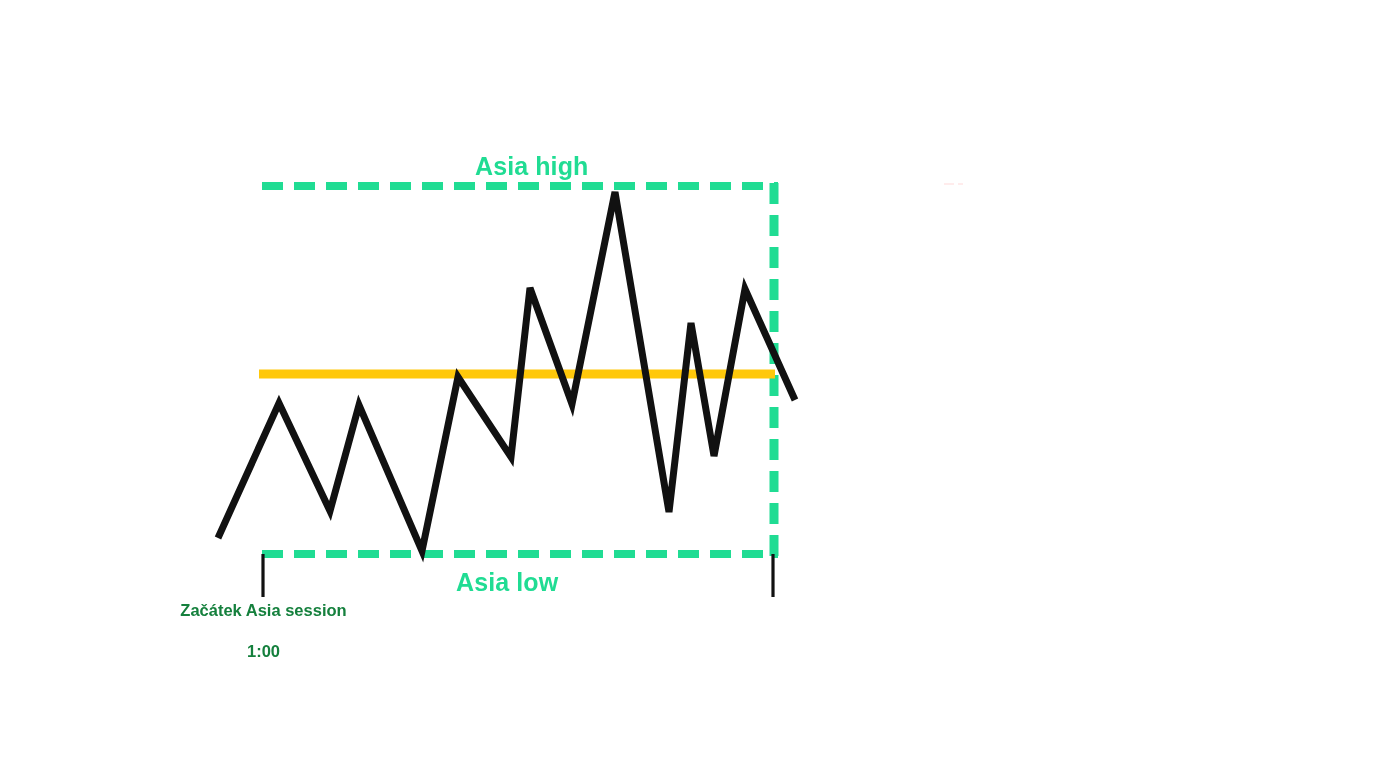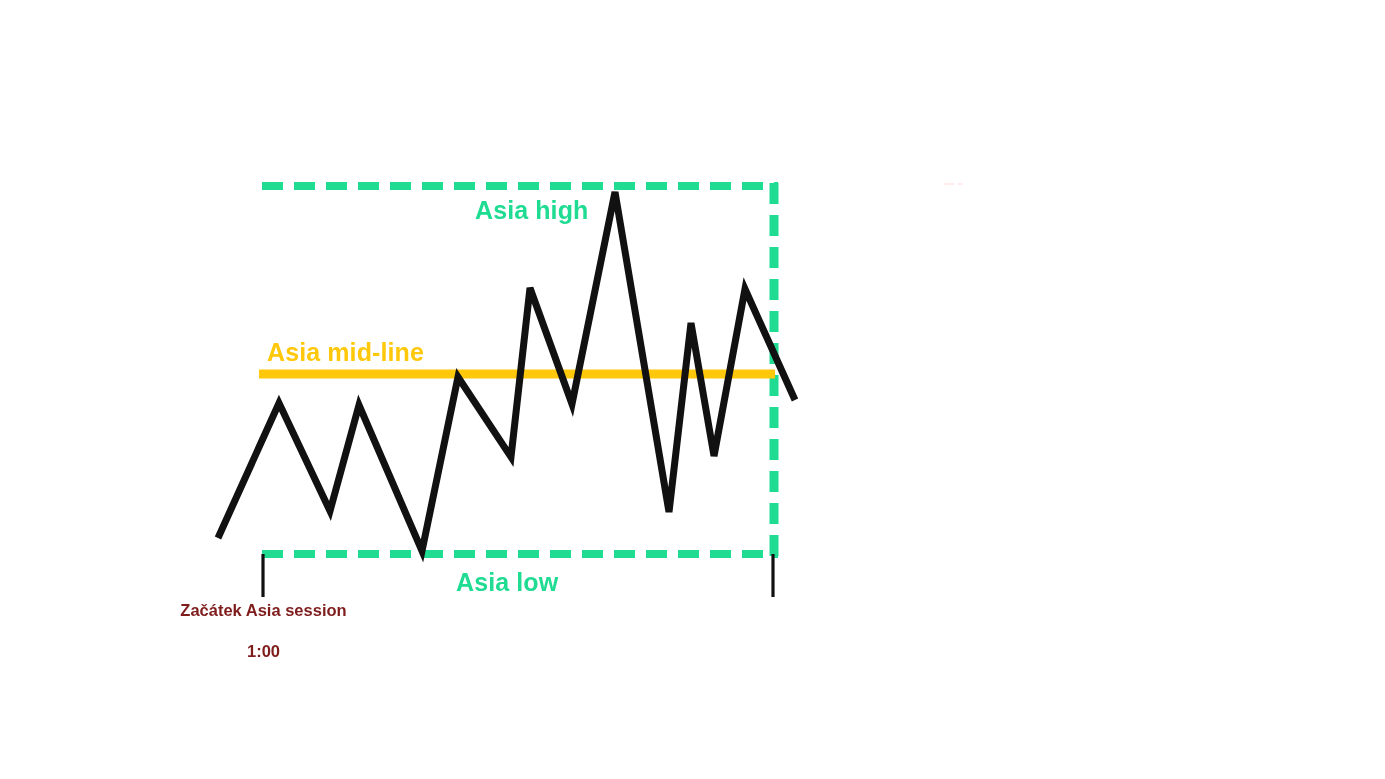--- a/index.html
+++ b/index.html
@@ -38,29 +38,29 @@
     color: #20DC93;
     font-size: 25px;
     letter-spacing: 0.1px;
   }
   .lbl-yellow {
     color: #FFC80B;
     font-size: 25px;
     letter-spacing: 0.1px;
   }
   .lbl-axis {
-    color: #7f1d1d;
+    color: #15803d;
     font-size: 16.5px;
     text-align: center;
   }
   .lbl-axis .time {
     display: block;
     margin-top: 22px;
   }
-  #asia-high-label { left: 475px; top: 152px; margin-top: 44px; }
+  #asia-high-label { left: 475px; top: 152px; }
   #asia-low-label  { left: 456px; top: 568px; }
   #asia-mid-label  { left: 267px; top: 338px; }
   #session-start-label { left: 180px; top: 601px; width: 167px; }
   #session-end-label   { left: 698px; top: 601px; width: 152px; }
 </style>
 </head>
 <body>
 
 <div id="stage">
 
@@ -82,21 +82,20 @@
     <g opacity="0.12">
       <rect x="944" y="183" width="10" height="2" fill="#ff6b6b"></rect>
       <rect x="958" y="183" width="5" height="2" fill="#ff6b6b"></rect>
     </g>
   </svg>
 
   <div class="lbl lbl-green" id="asia-high-label">Asia high</div>
 
   <div class="lbl lbl-green" id="asia-low-label">Asia low</div>
 
-  <div class="lbl lbl-yellow" id="asia-mid-label">Asia mid-line</div>
 
   <div class="lbl lbl-axis" id="session-start-label">
     <span>Začátek Asia session</span>
     <span class="time">1:00</span>
   </div>
 
 
 </div>
 
 </body></html>

